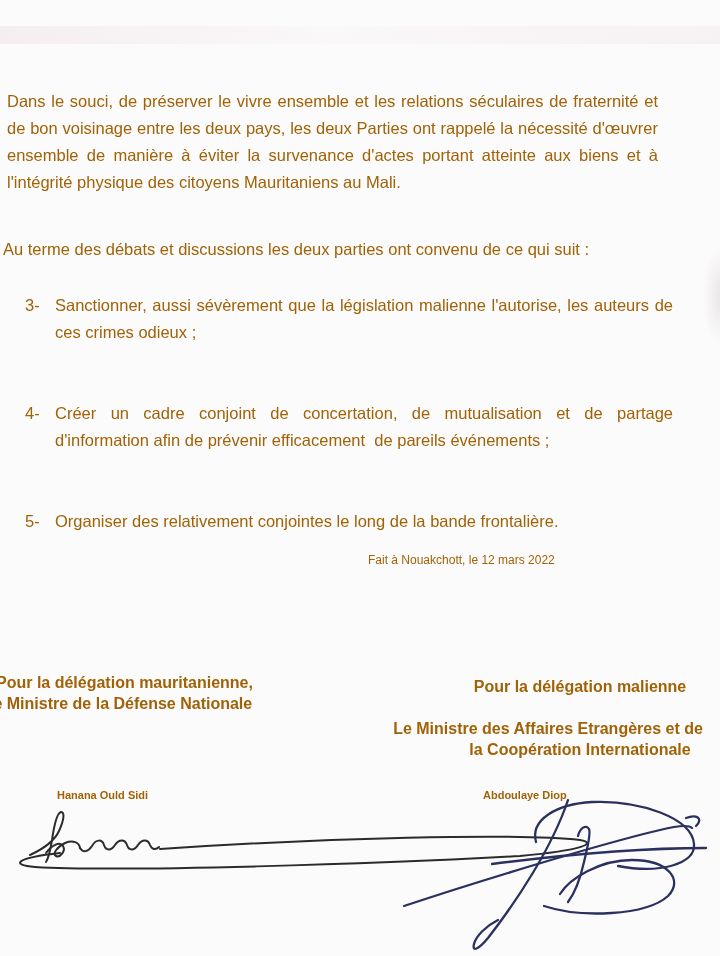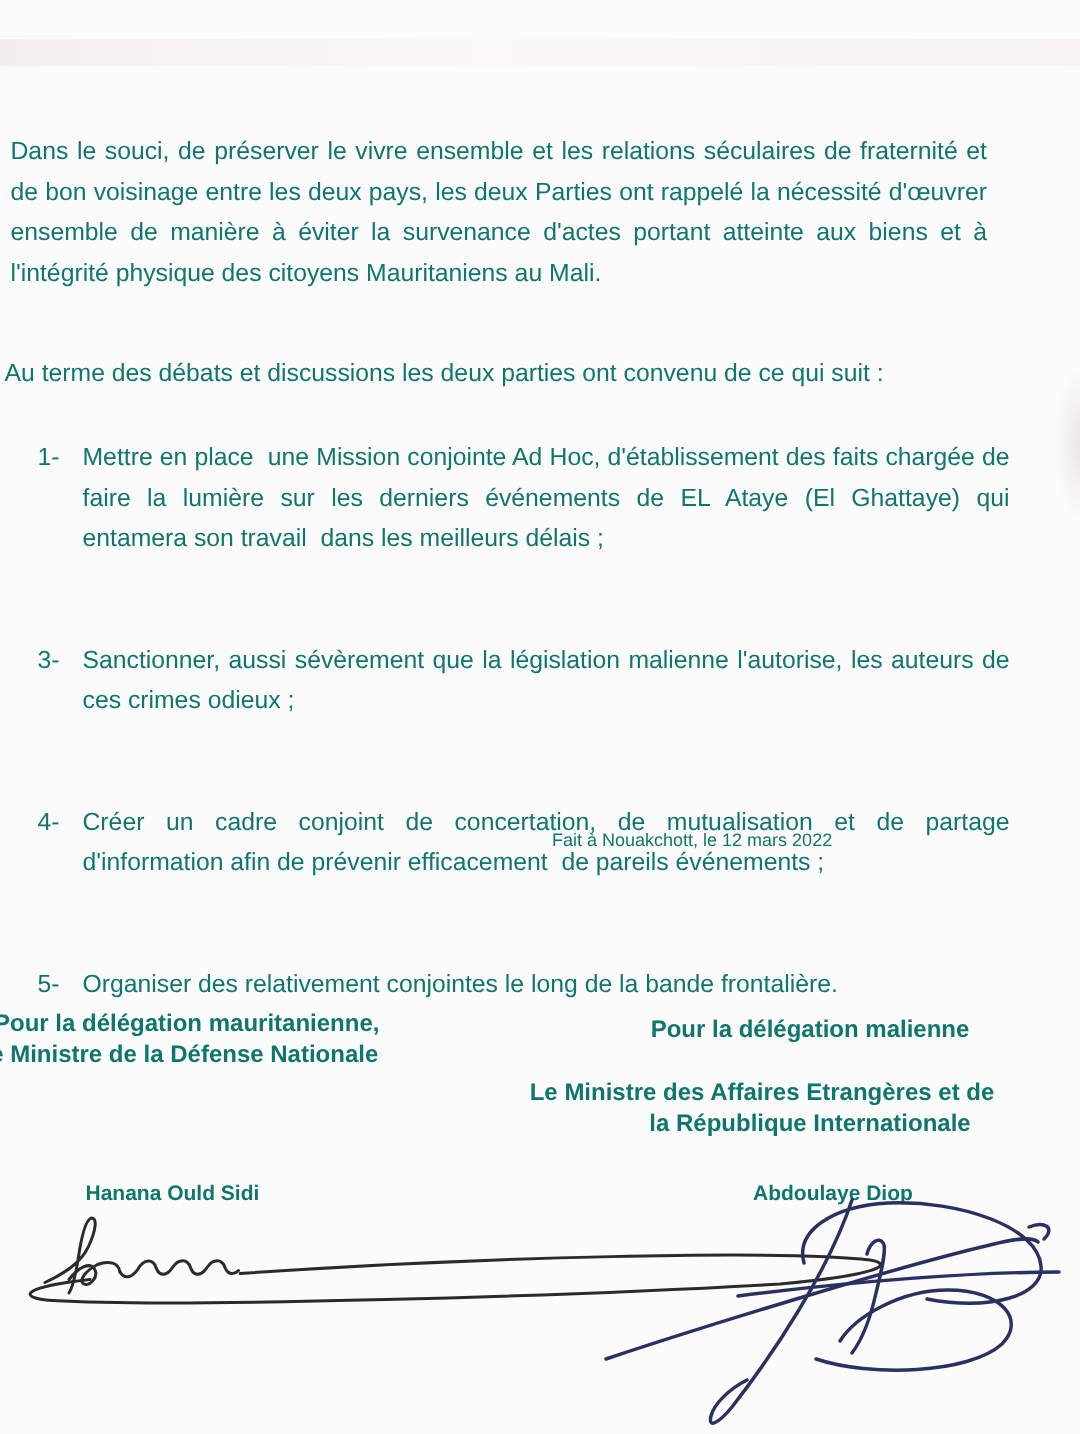--- a/index.html
+++ b/index.html
@@ -2,21 +2,21 @@
 <html><head>
 <meta charset="utf-8">
 <style>
   html,body{margin:0;padding:0;}
   .page{
     position:relative;
     width:720px;height:956px;
     background:#fcfbfb;
     overflow:hidden;
     font-family:"Liberation Sans",sans-serif;
-    color:#0f766e;
+    color:#a16207;
   }
   
   .scan-band{
     position:absolute;top:26px;left:0;width:720px;height:18px;
     background:linear-gradient(90deg,rgba(236,222,226,.45),rgba(246,238,240,.25) 45%,rgba(238,226,230,.40));
     pointer-events:none;
   }
   .scan-smudge-right{
     position:absolute;top:248px;right:0;width:16px;height:96px;
     background:radial-gradient(ellipse at 100% 50%,rgba(203,196,199,.38),rgba(203,196,199,0) 75%);
@@ -39,53 +39,52 @@
   .num{display:inline-block;width:30px;text-indent:0;white-space:pre;}
   .li-txt{white-space:pre-wrap;}
   .dateline{
     position:absolute;top:553px;left:368px;
     font-size:12px;font-weight:400;white-space:nowrap;
   }
   .sigline{
     position:absolute;
     font-size:16px;font-weight:700;line-height:21px;white-space:nowrap;
   }
-  .centered{transform:translateX(-50%);}
-  .name{font-size:14px;}
+  .centered{transform:translateX(-50%);margin-left:40px;}
+  .name{font-size:11px;}
   .sig-svg{position:absolute;top:0;left:0;pointer-events:none;}
 </style>
 </head>
 <body>
 
 <div class="page">
 
   <div class="scan-band"></div>
   <div class="scan-smudge-right"></div>
 
   <div class="body-text justify intro">Dans le souci, de préserver le vivre ensemble et les relations séculaires de fraternité et de bon voisinage entre les deux pays, les deux Parties ont rappelé la nécessité d'œuvrer ensemble de manière à éviter la survenance d'actes portant atteinte aux biens et à  l'intégrité physique des citoyens Mauritaniens au Mali.</div>
 
   <div class="body-text lead">Au terme des débats et discussions les deux parties ont convenu de ce qui suit :</div>
 
   <div class="body-text list">
-    <div class="li"><span class="num">1-</span><span class="li-txt">Mettre en place  une Mission conjointe Ad Hoc, d'établissement des faits chargée de faire la lumière sur les derniers événements de EL Ataye (El Ghattaye) qui  entamera son travail  dans les meilleurs délais ;</span></div>
     <div class="li"><span class="num">3-</span><span class="li-txt">Sanctionner, aussi sévèrement que la législation malienne l'autorise, les auteurs de ces crimes odieux ;</span></div>
     <div class="li"><span class="num">4-</span><span class="li-txt">Créer un cadre conjoint de concertation, de mutualisation et de partage d'information afin de prévenir efficacement  de pareils événements ;</span></div>
     <div class="li"><span class="num">5-</span><span class="li-txt">Organiser des relativement conjointes le long de la bande frontalière.</span></div>
   </div>
 
   <div class="dateline">Fait à Nouakchott, le 12 mars 2022</div>
 
   <div class="sigline" style="top:672px;left:-4px;">Pour la délégation mauritanienne,</div>
   <div class="sigline" style="top:693px;left:-11px;">le Ministre de la Défense Nationale</div>
   <div class="sigline name" style="top:785px;left:57px;">Hanana Ould Sidi</div>
 
   <div class="sigline centered" style="top:676px;left:540px;">Pour la délégation malienne</div>
   <div class="sigline centered" style="top:718px;left:508px;">Le Ministre des Affaires Etrangères et de</div>
-  <div class="sigline centered" style="top:739px;left:540px;">la République Internationale</div>
-  <div class="sigline name" style="top:785px;left:483px;margin-left:19px;">Abdoulaye Diop</div>
+  <div class="sigline centered" style="top:739px;left:540px;">la Coopération Internationale</div>
+  <div class="sigline name" style="top:785px;left:483px;">Abdoulaye Diop</div>
 
   <svg class="sig-svg" width="720" height="956" viewBox="0 0 720 956">
     <g fill="none" stroke="#2b2a2c" stroke-width="2" stroke-linecap="round" stroke-linejoin="round">
       <path d="M30,855 C43,849 54,842 59,831 C64,820 65,812 61,812 C57,813 54,826 52,840 C50,852 48,859 46,862"></path>
       <path d="M46,853 C52,845 60,841 63,846 C66,851 60,858 56,856 C52,854 57,847 65,843 C73,840 79,842 80,848"></path>
       <path d="M80,848 C83,853 88,852 92,846 C96,839 102,839 104,845 C106,851 111,851 115,845 C119,839 125,839 127,845 C129,851 134,851 138,845 C142,839 148,839 150,845 C152,850 156,850 159,847"></path>
       <path d="M160,849 C320,838 520,833 580,840 C597,843 585,850 520,856 C380,864 120,872 35,867 C10,865 15,858 60,853"></path>
     </g>
     <g fill="none" stroke="#2a3160" stroke-width="2.3" stroke-linecap="round" stroke-linejoin="round">
       <path d="M536,842 C530,820 556,804 592,802 C640,800 692,818 694,844 C696,864 660,874 618,866"></path>

